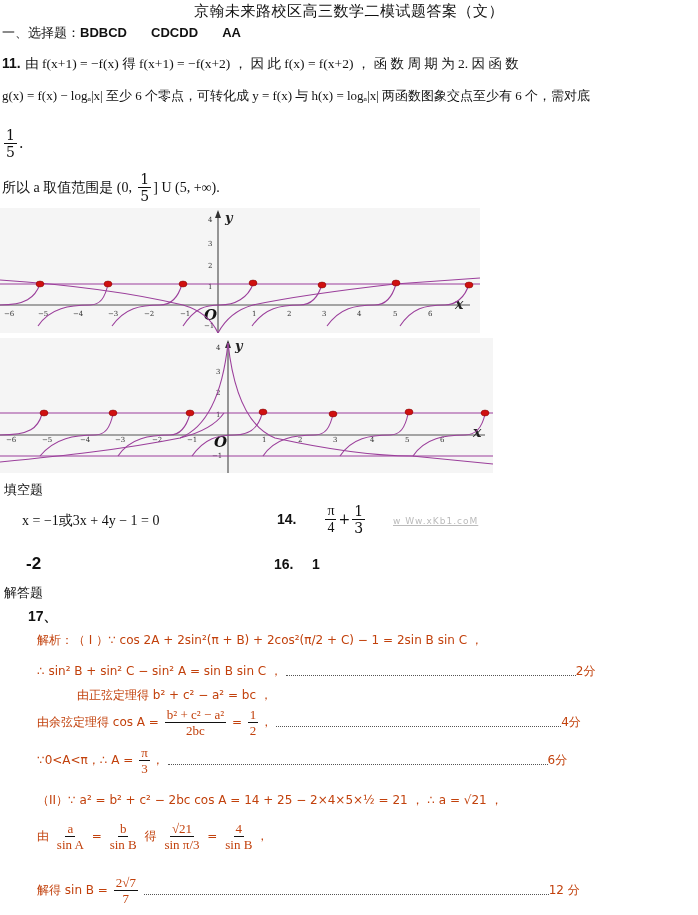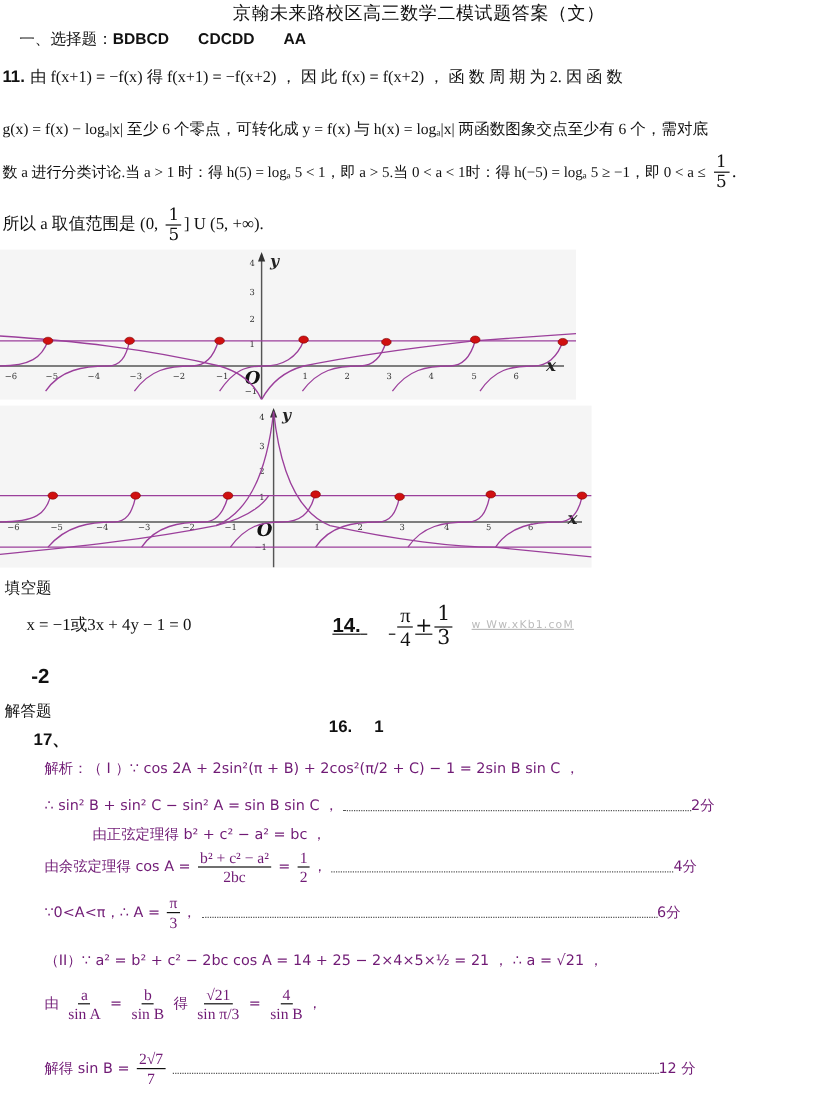--- a/index.html
+++ b/index.html
@@ -8,45 +8,44 @@
   .abs { position: absolute; white-space: nowrap; }
   .title { left: 0; width: 698px; top: 2px; text-align: center; font-size: 15px; letter-spacing: 0.5px; }
   .sec { font-family: "DejaVu Sans", "Liberation Sans", sans-serif; font-size: 13px; }
   .bold { font-weight: bold; font-family: "Liberation Sans", "DejaVu Sans", sans-serif; }
   .math { font-family: "Liberation Serif", "DejaVu Serif", serif; }
   .line { font-size: 14px; }
   .frac { display: inline-flex; flex-direction: column; align-items: center; vertical-align: middle; line-height: 1; font-style: normal; margin: 0 2px; }
   .frac .n { border-bottom: 1px solid #111; padding: 0 2px 1px; }
   .frac .d { padding: 1px 2px 0; }
   .chart-box { position: absolute; background: #f5f5f5; }
-  .sol { font-family: "DejaVu Sans", "Liberation Sans", sans-serif; font-size: 12px; color: #701a75; text-align: right; }
+  .sol { font-family: "DejaVu Sans", "Liberation Sans", sans-serif; font-size: 12px; color: #c2410c; text-align: right; }
   .sol .m { font-family: "Liberation Serif", "DejaVu Serif", serif; font-size: 13px; }
   .dots { display: inline-block; border-bottom: 1px dotted #555; height: 8px; vertical-align: middle; }
   .wm { color: #bbb; font-family: "DejaVu Sans", sans-serif; font-size: 9px; text-decoration: underline; letter-spacing: 1px; }
 </style>
 </head>
 <body>
 
 <div class="abs title">京翰未来路校区高三数学二模试题答案（文）</div>
 
-<div class="abs sec" style="left:16px; top:24px;">
+<div class="abs sec" style="left:2px; top:24px;">
   <span>一、选择题：</span><span class="bold">BDBCD</span>
   <span class="bold" style="margin-left:20px;">CDCDD</span>
   <span class="bold" style="margin-left:20px;">AA</span>
 </div>
 
 <div class="abs line" style="left:2px; top:55px;">
   <span class="bold">11.</span>
   <span class="math" style="font-size:13.5px;">由 f(x+1) = −f(x) 得 f(x+1) = −f(x+2) ， 因 此 f(x) = f(x+2) ， 函 数 周 期 为 2. 因 函 数</span>
 </div>
-<div class="abs line" style="left:2px; top:99px;text-align:center;">
+<div class="abs line" style="left:2px; top:87px;text-align:center;">
   <span class="math" style="font-size:13px;">g(x) = f(x) − logₐ|x| 至少 6 个零点，可转化成 y = f(x) 与 h(x) = logₐ|x| 两函数图象交点至少有 6 个，需对底</span>
 </div>
 <div class="abs line" style="left:2px; top:128px;">
-  <span class="math" style="font-size:12.5px;">数 a 进行分类讨论.当 a &gt; 1 时：得 h(5) = logₐ 5 &lt; 1，即 a &gt; 5.当 0 &lt; a &lt; 1时：得 h(−5) = logₐ 5 ≥ −1，即 0 &lt; a ≤</span>
   <span class="frac">
       <span class="n">1</span>
       <span class="d">5</span>
     </span><span>.</span>
 </div>
 <div class="abs line" style="left:2px; top:172px;">
   <span class="math">所以 a 取值范围是 (0,</span>
   <span class="frac">
       <span class="n">1</span>
       <span class="d">5</span>
@@ -156,34 +155,34 @@
       <ellipse cx="263" cy="74" rx="4" ry="3"></ellipse>
         <ellipse cx="333" cy="76" rx="4" ry="3"></ellipse>
         <ellipse cx="409" cy="74" rx="4" ry="3"></ellipse>
         <ellipse cx="485" cy="75" rx="4" ry="3"></ellipse>
     </g>
   </svg>
 </div>
 
 <div class="abs sec" style="left:4px; top:481px;">填空题</div>
 <div class="abs math" style="left:22px; top:512px; font-size:14px;">x = −1或3x + 4y − 1 = 0</div>
-<div class="abs" style="left:277px; top:504px; font-size:17px;text-decoration:underline;">
+<div class="abs" style="left:277px; top:504px; font-size:14px;">
   <span class="bold">14.</span>
   <span style="display:inline-block; width:18px;"></span>
   <span class="frac math">
       <span class="n">π</span>
       <span class="d">4</span>
     </span><span>+</span><span class="frac">
       <span class="n">1</span>
       <span class="d">3</span>
     </span>
 </div>
 <div class="abs wm" style="left:393px; top:516px;">w  Ww.xKb1.coM</div>
 <div class="abs bold" style="left:26px; top:554px; font-size:17px;">-2</div>
-<div class="abs" style="left:274px; top:556px; font-size:14px;margin-top:41px;">
+<div class="abs" style="left:274px; top:556px; font-size:14px;">
   <span class="bold">16.</span>
   <span class="bold" style="margin-left:14px;">1</span>
 </div>
 
 <div class="abs sec" style="left:4px; top:584px;">解答题</div>
 <div class="abs bold" style="left:28px; top:608px; font-size:14px;text-align:right;">17、</div>
 
 <div class="abs sol" style="left:37px; top:632px;">解析：（ I ）∵ cos 2A + 2sin²(π + B) + 2cos²(π/2 + C) − 1 = 2sin B sin C ，</div>
 
 <div class="abs sol" style="left:37px; top:663px; width:545px;">

